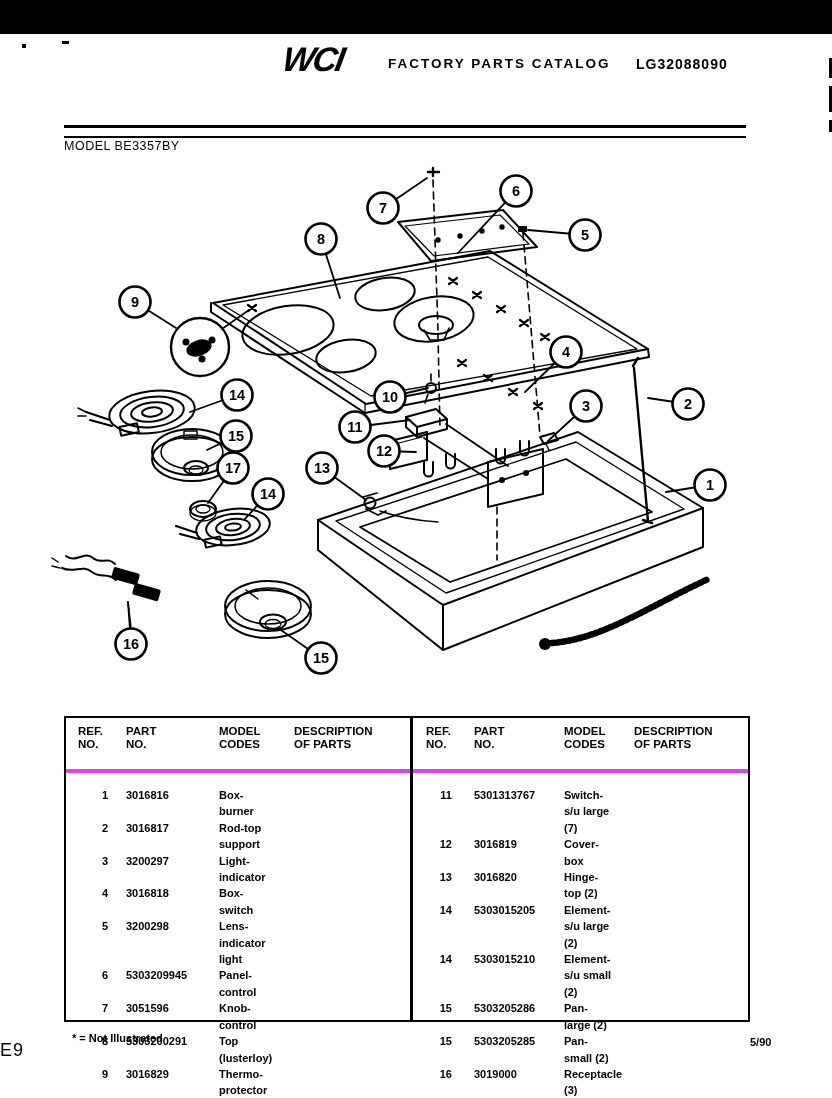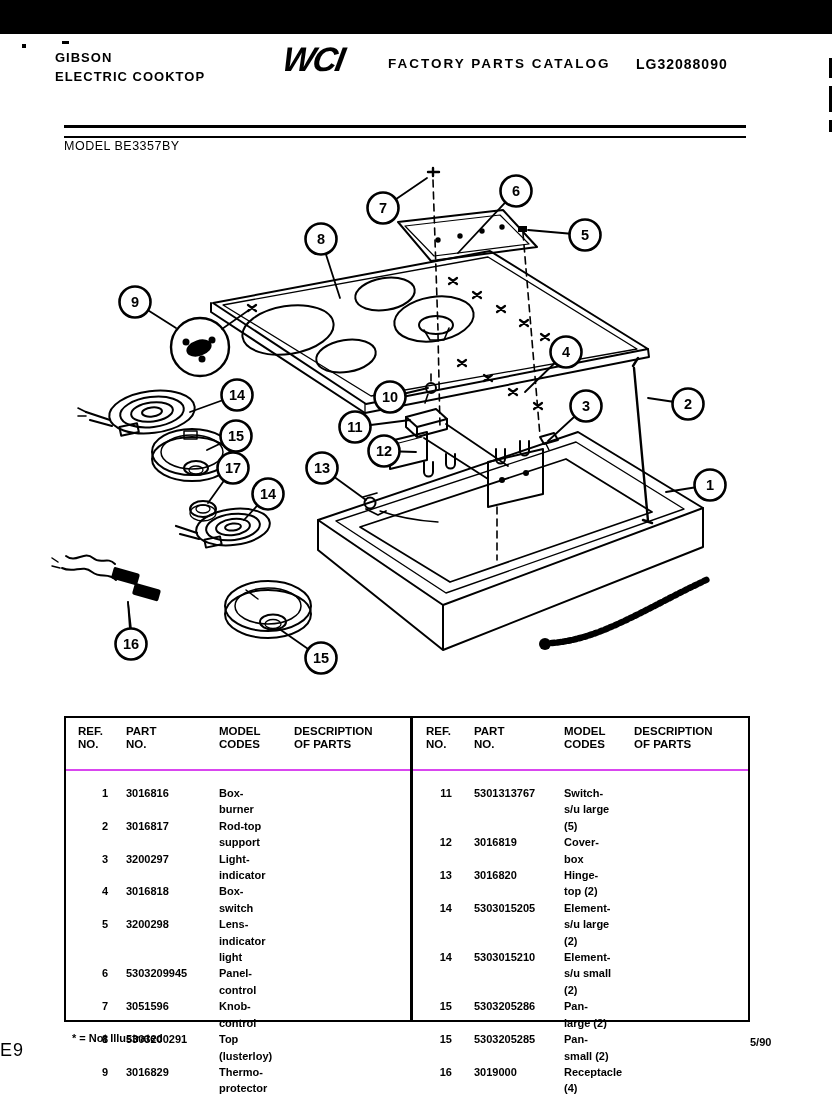--- a/index.html
+++ b/index.html
@@ -21,21 +21,21 @@
         border-top:3.5px solid #000;border-bottom:2px solid #000;}
   .model{position:absolute;left:64px;top:139px;font-weight:normal;font-size:12.5px;letter-spacing:.5px;}
 
   .diagram-svg{position:absolute;left:0;top:0;}
 
   .parts{position:absolute;left:64px;top:716px;width:682px;height:302px;border:2.5px solid #000;}
   .parts .divider{position:absolute;left:344px;top:0;bottom:0;width:2.5px;background:#000;}
   .half{position:absolute;top:0;bottom:0;}
   .half.left{left:0;width:344px;}
   .half.right{left:347px;right:0;}
-  .half-header{height:44px;border-bottom:2px solid #d946ef;display:grid;
+  .half-header{height:44px;border-bottom:4px solid #d946ef;display:grid;
                grid-template-columns:30px 75px 57px 1fr;column-gap:18px;
                padding:7px 0 0 12px;font-weight:bold;font-size:11.5px;line-height:13px;
                white-space:pre-line;}
   .rows{padding-top:14px;}
   .row{display:grid;grid-template-columns:30px 75px 57px 1fr;column-gap:18px;
        padding-left:12px;font-weight:bold;font-size:11px;line-height:16.4px;}
   .row .ref{text-align:right;}
   .half.right .half-header,.half.right .row{grid-template-columns:26px 68px 48px 1fr;
        column-gap:22px;padding-left:13px;}
 
@@ -50,24 +50,20 @@
 <div class="page">
 
   <div class="topbar"></div>
   <div class="speck" style="left:330px;top:4px;width:12px;height:9px;"></div>
   <div class="speck" style="left:22px;top:44px;width:4px;height:4px;"></div>
   <div class="speck" style="left:62px;top:41px;width:7px;height:3px;"></div>
   <div class="edge-dash" style="top:58px;height:20px;"></div>
   <div class="edge-dash" style="top:86px;height:26px;"></div>
   <div class="edge-dash" style="top:120px;height:12px;"></div>
 
-  <div class="brand">
-    <div>GIBSON</div>
-    <div>ELECTRIC COOKTOP</div>
-  </div>
 
   <div class="logo-row">
     <span class="wci">WCI</span>
     <span class="cat-title">FACTORY PARTS CATALOG</span>
   </div>
   <div class="cat-num">LG32088090</div>
 
   <div class="rule"></div>
   <div class="model">MODEL BE3357BY</div>
 
@@ -418,21 +414,21 @@
         <div>MODEL
 CODES</div>
         <div>DESCRIPTION
 OF PARTS</div>
       </div>
       <div class="rows" id="right-rows">
           <div class="row">
             <div class="ref">11</div>
             <div class="part">5301313767</div>
             <div class="model"></div>
-            <div class="desc">Switch-s/u large (5)</div>
+            <div class="desc">Switch-s/u large (7)</div>
           </div>
           <div class="row">
             <div class="ref">12</div>
             <div class="part">3016819</div>
             <div class="model"></div>
             <div class="desc">Cover-box</div>
           </div>
           <div class="row">
             <div class="ref">13</div>
             <div class="part">3016820</div>
@@ -460,21 +456,21 @@
           <div class="row">
             <div class="ref">15</div>
             <div class="part">5303205285</div>
             <div class="model"></div>
             <div class="desc">Pan-small (2)</div>
           </div>
           <div class="row">
             <div class="ref">16</div>
             <div class="part">3019000</div>
             <div class="model"></div>
-            <div class="desc">Receptacle (4)</div>
+            <div class="desc">Receptacle (3)</div>
           </div>
           <div class="row">
             <div class="ref">17</div>
             <div class="part">5303017810</div>
             <div class="model"></div>
             <div class="desc">Medallion (4)</div>
           </div>
         </div>
     </div>
   </div>

